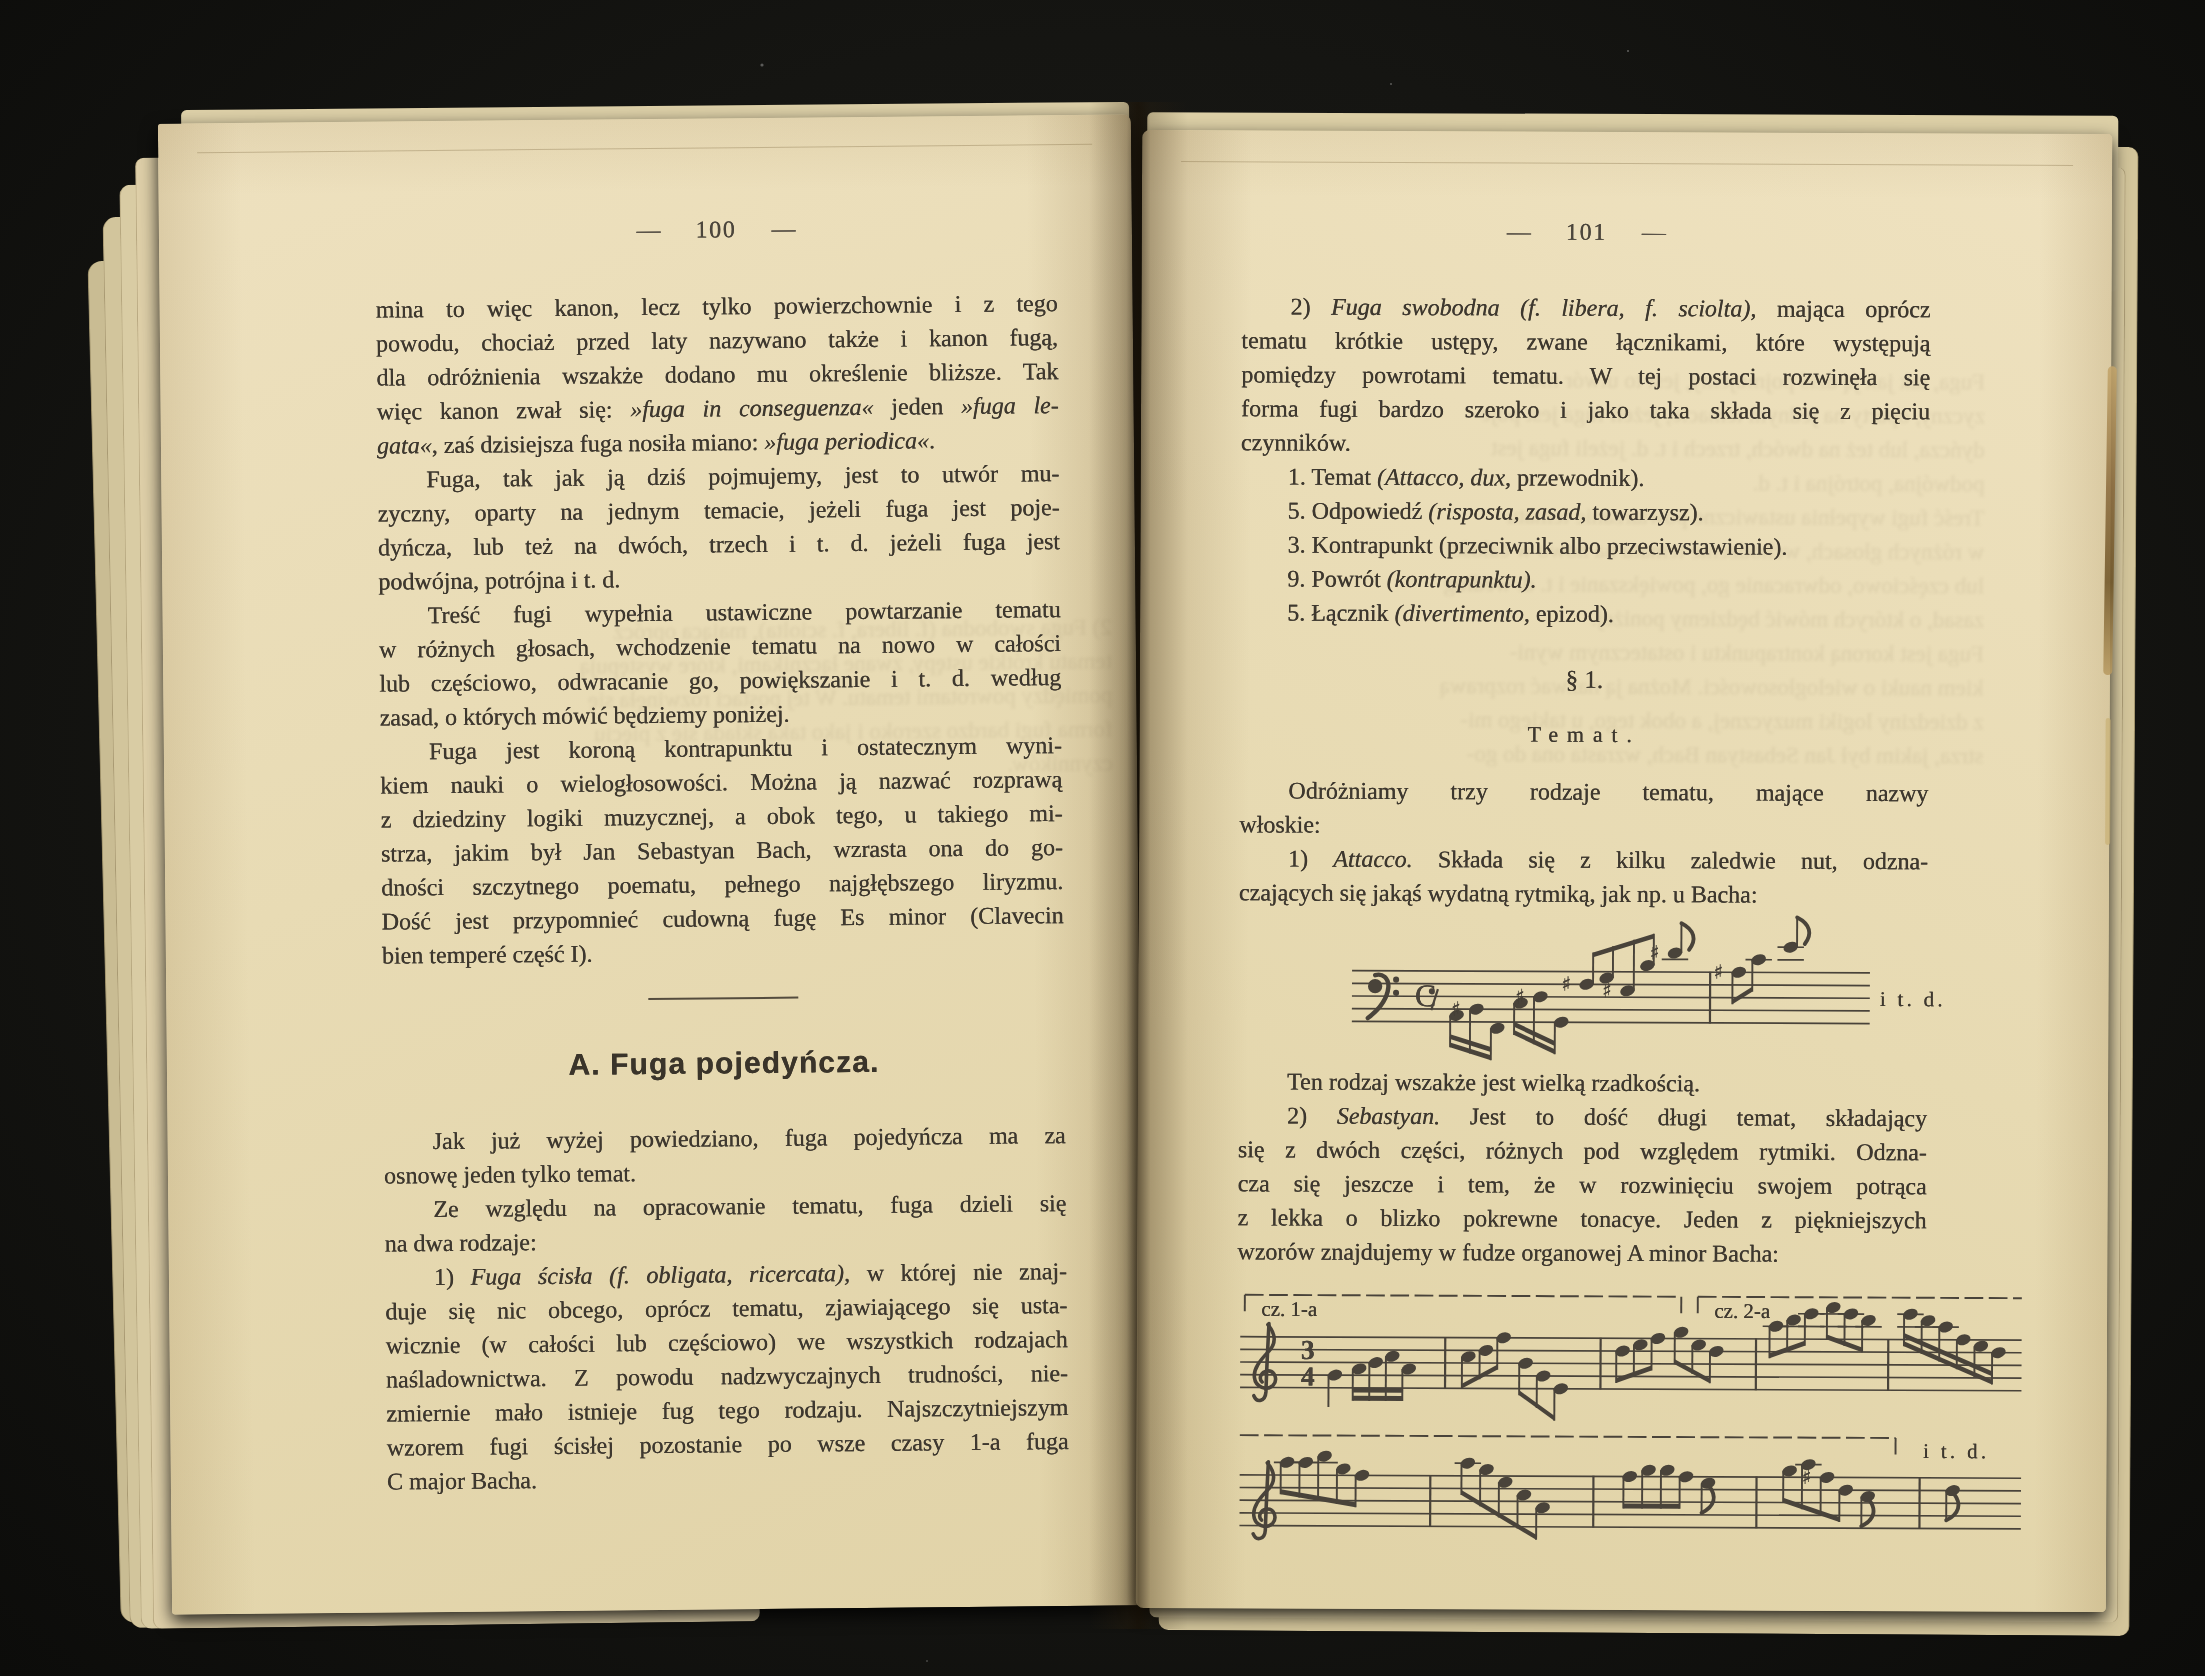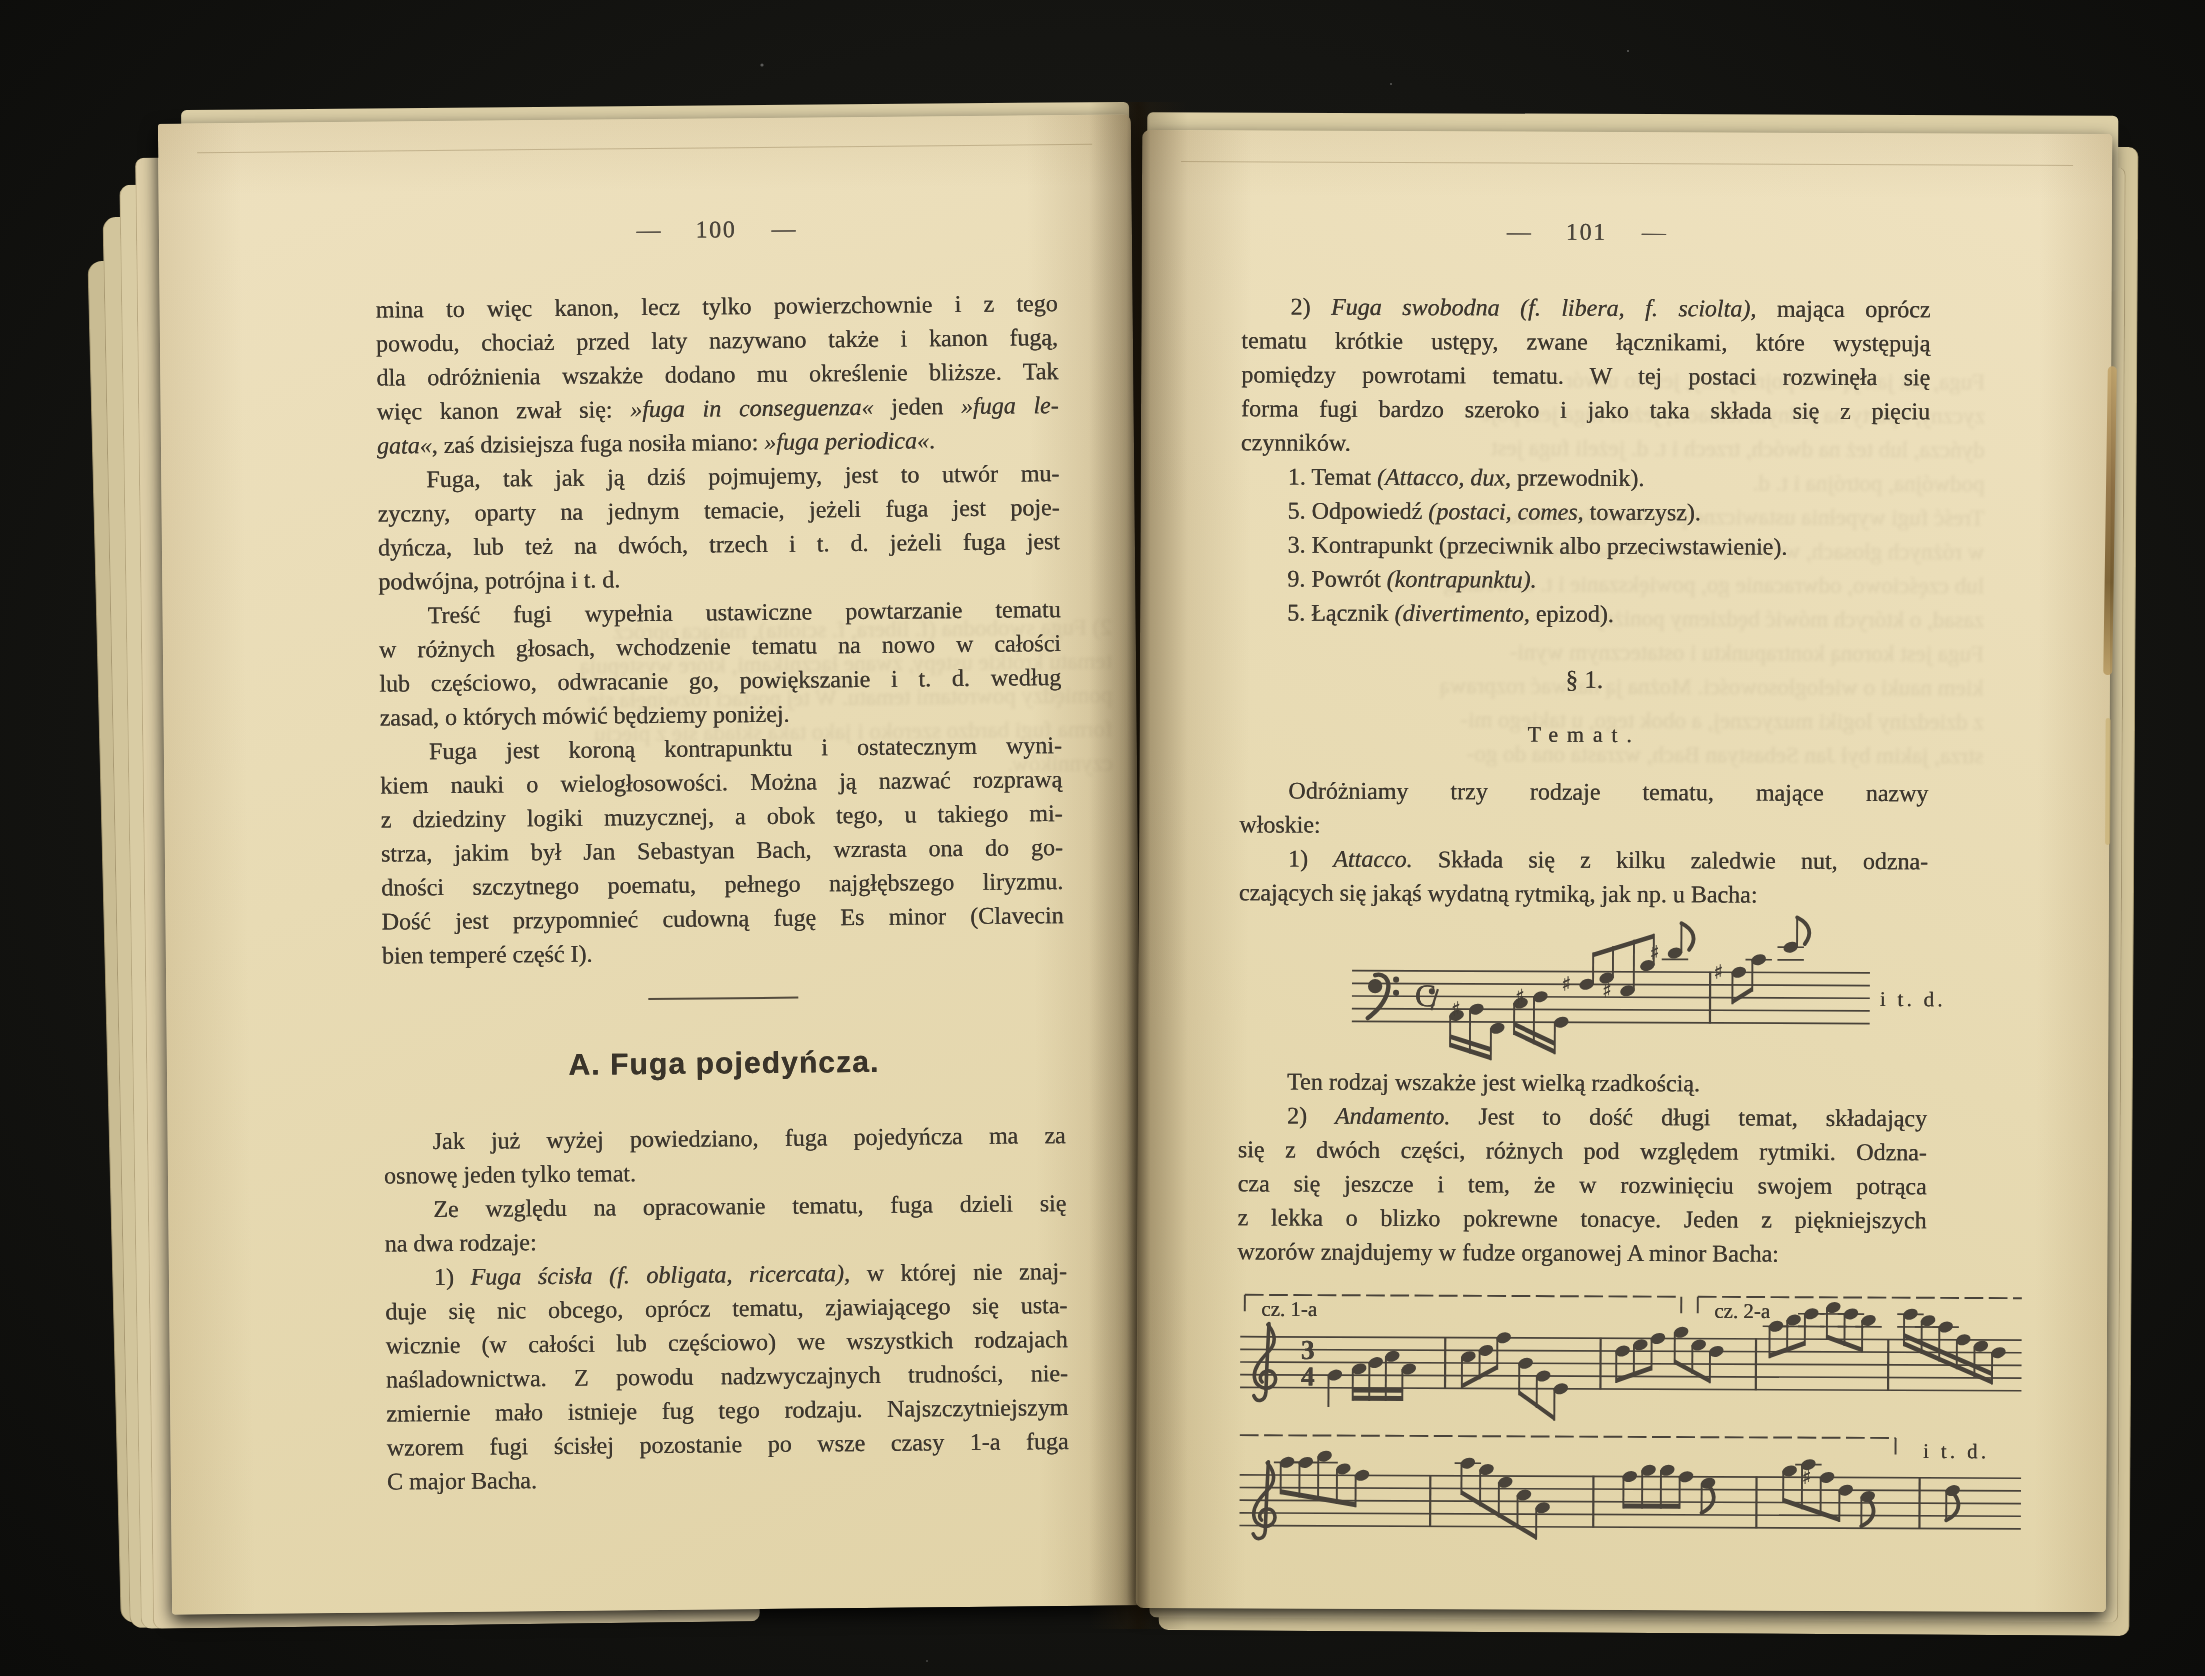--- a/index.html
+++ b/index.html
@@ -185,21 +185,21 @@
           <div class="line">pomiędzy powrotami tematu. W tej postaci rozwinęła się</div>
           <div class="line">forma fugi bardzo szeroko i jako taka składa się z pięciu</div>
           <div class="line last">czynników.</div>
         </div>
       </div>
     <div>
         <div class="para list-item">
           <div class="line first last"><span>1. Temat </span><span class="it">(Attacco, dux,</span><span> przewodnik).</span></div>
         </div>
         <div class="para list-item">
-          <div class="line first last"><span>5. Odpowiedź </span><span class="it">(postaci, comes,</span><span> towarzysz).</span></div>
+          <div class="line first last"><span>5. Odpowiedź </span><span class="it">(risposta, zasad,</span><span> towarzysz).</span></div>
         </div>
         <div class="para list-item">
           <div class="line first last"><span>3. Kontrapunkt (przeciwnik albo przeciwstawienie).</span></div>
         </div>
         <div class="para list-item">
           <div class="line first last"><span>9. Powrót </span><span class="it">(kontrapunktu).</span></div>
         </div>
         <div class="para list-item">
           <div class="line first last"><span>5. Łącznik </span><span class="it">(divertimento,</span><span> epizod).</span></div>
         </div>
@@ -300,21 +300,21 @@
           <text x="968" y="152" font-size="38" font-family="&quot;Liberation Serif&quot;,serif" fill="#3e382f" letter-spacing="6">i t. d.</text>
         </svg>
       </div>
     <div>
         <div class="para indent">
           <div class="line first last">Ten rodzaj wszakże jest wielką rzadkością.</div>
         </div>
       </div>
     <div>
         <div class="para indent">
-          <div class="line first"><span>2) </span><span class="it">Andamento.</span><span> Jest to dość długi temat, składający</span></div>
+          <div class="line first"><span>2) </span><span class="it">Sebastyan.</span><span> Jest to dość długi temat, składający</span></div>
           <div class="line">się z dwóch części, różnych pod względem rytmiki. Odzna-</div>
           <div class="line">cza się jeszcze i tem, że w rozwinięciu swojem potrąca</div>
           <div class="line">z lekka o blizko pokrewne tonacye. Jeden z piękniejszych</div>
           <div class="line last">wzorów znajdujemy w fudze organowej A minor Bacha:</div>
         </div>
       </div>
     <div id="music2a" class="music">
         <svg width="788" height="141" style="overflow: visible;font-size:43px" viewBox="0 0 1430 255">
           <g>
             <line x1="6" y1="100" x2="1424" y2="100" stroke="#49433a" stroke-width="3"></line>

